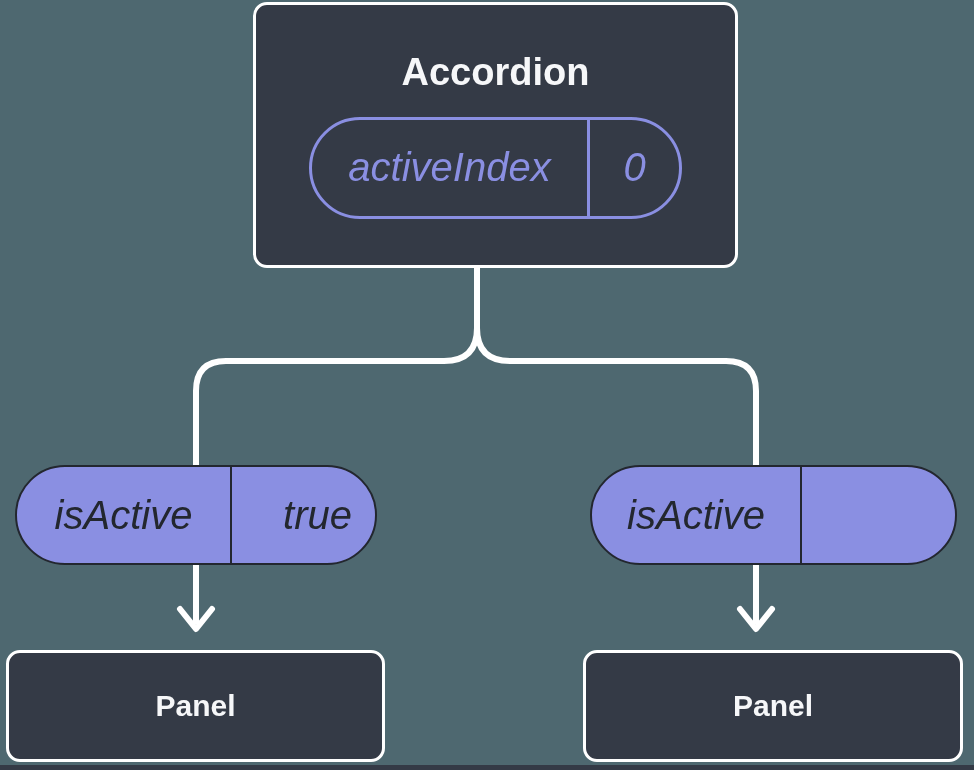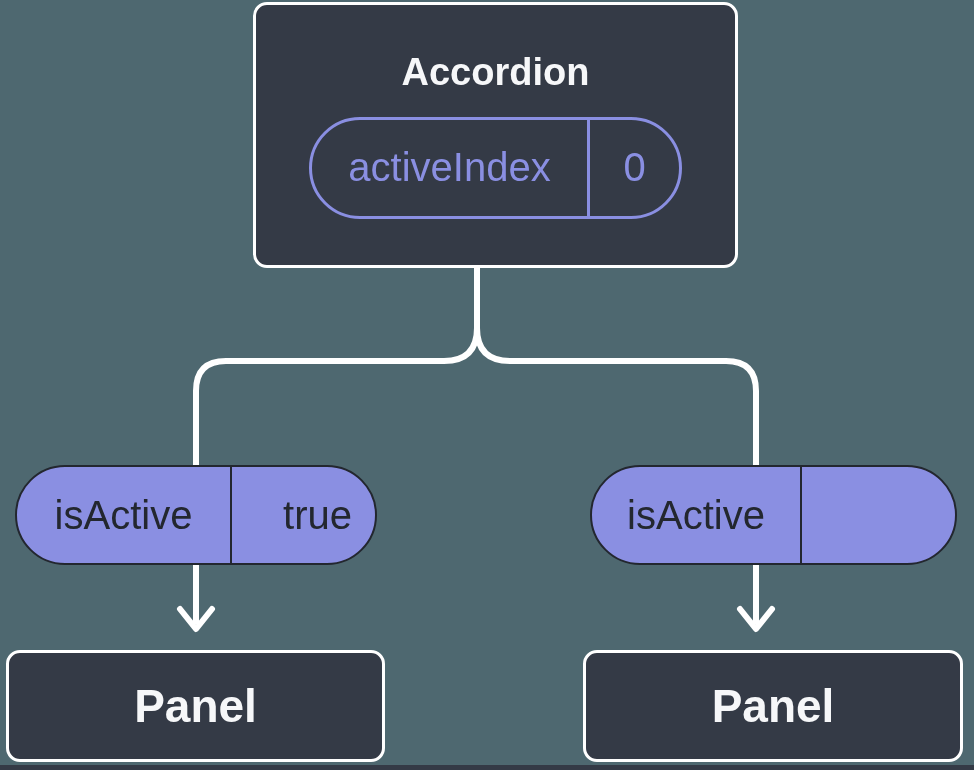--- a/index.html
+++ b/index.html
@@ -39,21 +39,21 @@
     font-size:38px;font-weight:600;line-height:1.15;
   }
   .pill{
     display:flex;align-items:stretch;
     border-radius:999px;
     overflow:hidden;
     font-size:40px;
     z-index:2;
   }
   .pill .seg{
-    display:flex;align-items:center;justify-content:center;
+    display:flex;align-items:center;justify-content:center;font-style:italic;
   }
   .pill-outline{
     width:373px;height:102px;
     border:3px solid var(--pill_outline);
     color:var(--pill_outline);
     background:transparent;
   }
   .pill-outline .seg-name{width:278px;border-right:3px solid var(--pill_outline);}
   .pill-outline .seg-value{flex:1;}
   .pill-filled{
@@ -65,21 +65,21 @@
     gap:8px;
   }
   .pill-filled .seg-name{border-right:2px solid var(--dark_text);}
   .pill-filled .seg-value{flex:1;padding-left:20px;}
   .pill-left{left:15px;top:465px;width:362px;}
   .pill-left .seg-name{width:215px;}
   .pill-right{left:590px;top:465px;width:367px;}
   .pill-right .seg-name{width:210px;}
 
   .panel-node{height:112px;font-weight:600;}
-  .panel-node .node-title{font-weight:600;font-size:46px;}
+  .panel-node .node-title{font-weight:600;font-size:30px;}
   .panel-left{left:6px;top:650px;width:379px;}
   .panel-right{left:583px;top:650px;width:380px;}
 
   .bottom-strip{
     position:absolute;left:0;top:765px;width:974px;height:5px;
     background:var(--node_fill);z-index:3;
   }
 </style>
 </head>
 <body>

